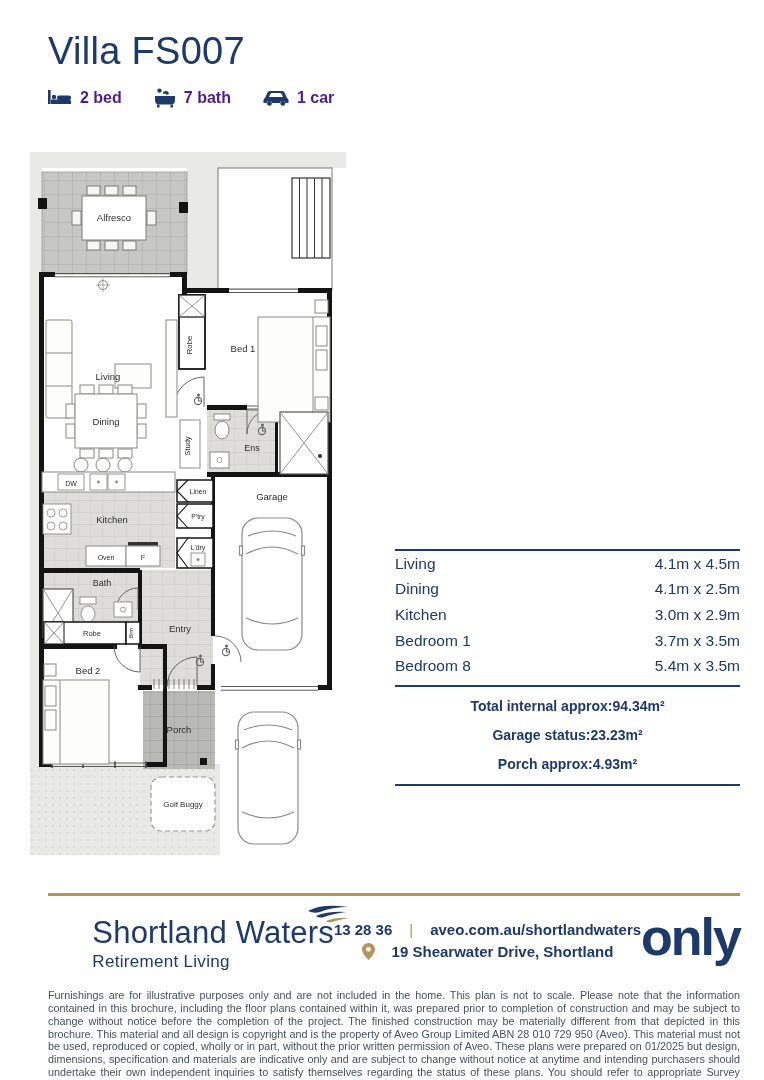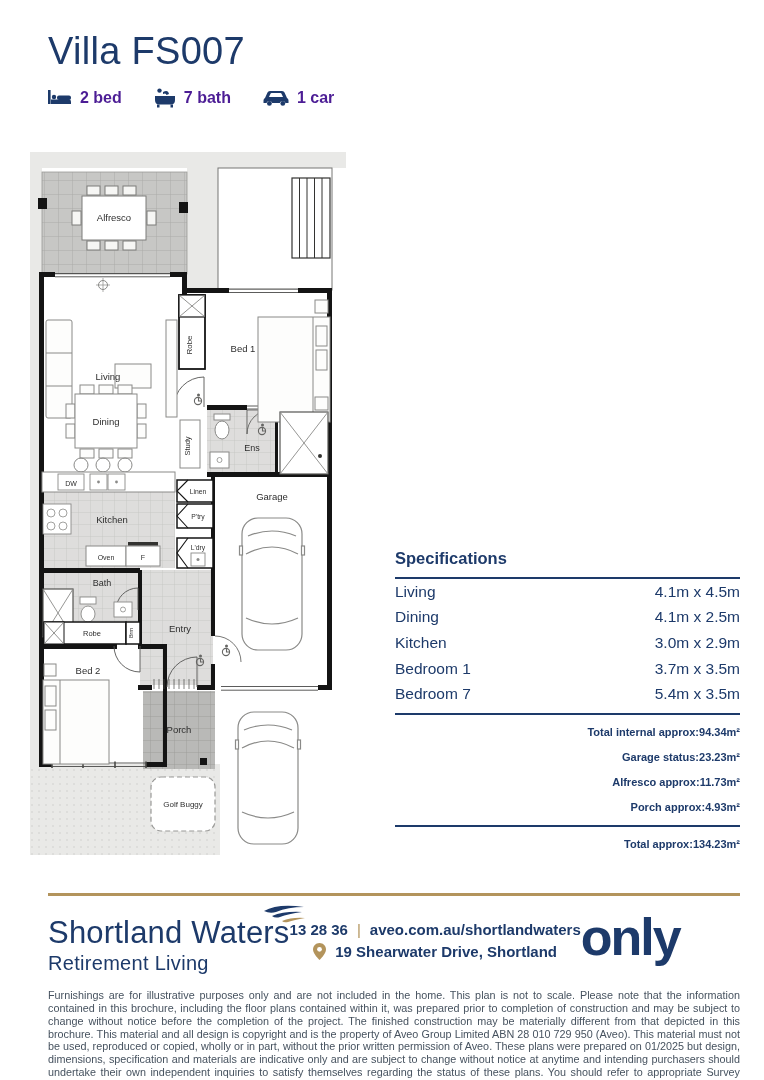--- a/index.html
+++ b/index.html
@@ -18,34 +18,34 @@
   .floorplan { position:absolute; left:18px; top:152px; width:316px; height:703px; }
   .floorplan svg { display:block; width:316px; height:703px; }
   .fp-label { fill:#2e2e2e; font-family:"Liberation Sans",sans-serif; }
 
   .specs { position:absolute; left:383px; top:549px; width:345px; color:#1d3a6a; }
   .specs h2 { font-size:16.5px; font-weight:bold; margin-bottom:9px; }
   .rule { height:2px; background:#1d3a6a; }
   .room-row { display:flex; justify-content:space-between; font-size:15.5px; padding:3.8px 0; }
   .room-row:first-of-type { margin-top:5px; }
   .totals { margin-top:5px; margin-bottom:5px; }
-  .total-row { display:flex; justify-content:flex-end; font-size:11px;
+  .total-row { display:flex; justify-content:center; font-size:14px;
                font-weight:bold; padding:6.5px 0; }
   .grand { margin-top:5px; }
 
   .gold-rule { position:absolute; left:36px; top:893px; width:692px; height:3px; background:#b3945c; }
 
   .footer { position:absolute; left:36px; top:907px; width:692px; display:flex;
-            justify-content:flex-start; align-items:flex-start; }
+            justify-content:flex-end; align-items:flex-start; }
   .brand { position:relative; padding-top:8px; }
   .brand-name { font-size:31px; color:#1d3a6a; letter-spacing:.2px; }
-  .brand-tag { font-size:20px; color:#1d3a6a; margin-top:1px; letter-spacing:.3px; }
+  .brand-tag { font-size:17px; color:#1d3a6a; margin-top:1px; letter-spacing:.3px; }
   .swoosh { position:absolute; right:-16px; top:-4px; }
   .contact { margin-top:12px; color:#1d3a6a; font-weight:bold; font-size:15px; }
-  .contact-line { display:flex; align-items:center; gap:9px; line-height:1.45; }
+  .contact-line { display:flex; align-items:center; gap:17px; line-height:1.45; }
   .contact-line.l2 { justify-content:center; }
   .sep { color:#b3945c; font-weight:normal; }
   .aveo-logo { font-size:52px; font-weight:bold; color:#1d3a6a; letter-spacing:-2px;
                line-height:1; margin-top:4px; }
   .disclaimer { position:absolute; left:36px; top:989px; width:692px; font-size:10.8px;
                 line-height:1.19; text-align:justify; color:#46525f; }
 </style>
 </head>
 <body>
 
@@ -344,66 +344,57 @@
     <g>
       <rect x="121" y="625" width="64" height="54" rx="10" fill="#ffffff" stroke="#999997" stroke-width="1.2" stroke-dasharray="5,3"></rect>
       <text class="fp-label" x="153" y="655" font-size="8" text-anchor="middle">Golf Buggy</text>
     </g>
 
     <use href="#car" x="206" y="556"></use>
   </svg>
   </div>
 
   <div class="specs">
-    <h2>Specifications</h2>
     <div class="rule"></div>
     <div class="room-row">
       <span>Living</span>
       <span>4.1m x 4.5m</span>
     </div>
     <div class="room-row">
       <span>Dining</span>
       <span>4.1m x 2.5m</span>
     </div>
     <div class="room-row">
       <span>Kitchen</span>
       <span>3.0m x 2.9m</span>
     </div>
     <div class="room-row">
       <span>Bedroom 1</span>
       <span>3.7m x 3.5m</span>
     </div>
     <div class="room-row">
-      <span>Bedroom 7</span>
+      <span>Bedroom 8</span>
       <span>5.4m x 3.5m</span>
     </div>
     <div class="rule" style="margin-top:6px;"></div>
     <div class="totals">
       <div class="total-row">
         <span>Total internal approx:</span>
         <span>94.34m²</span>
       </div>
       <div class="total-row">
         <span>Garage status:</span>
         <span>23.23m²</span>
       </div>
       <div class="total-row">
-        <span>Alfresco approx:</span>
-        <span>11.73m²</span>
-      </div>
-      <div class="total-row">
         <span>Porch approx:</span>
         <span>4.93m²</span>
       </div>
     </div>
     <div class="rule"></div>
-    <div class="total-row grand">
-      <span>Total approx:</span>
-      <span>134.23m²</span>
-    </div>
   </div>
 
   <div class="gold-rule"></div>
 
   <div class="footer">
     <div class="brand">
       <svg class="swoosh" width="48" height="22" viewBox="0 0 48 22">
         <path d="M6 8 Q20 0 46 4 Q30 4 18 9 Q12 11 6 8 Z" fill="#1d3a6a"></path>
         <path d="M14 13 Q26 8 44 9 Q30 11 22 14 Q17 15.5 14 13 Z" fill="#1d3a6a"></path>
         <path d="M24 18 Q34 14 47 15 Q36 17 30 19 Q26 20 24 18 Z" fill="#b3945c"></path>

